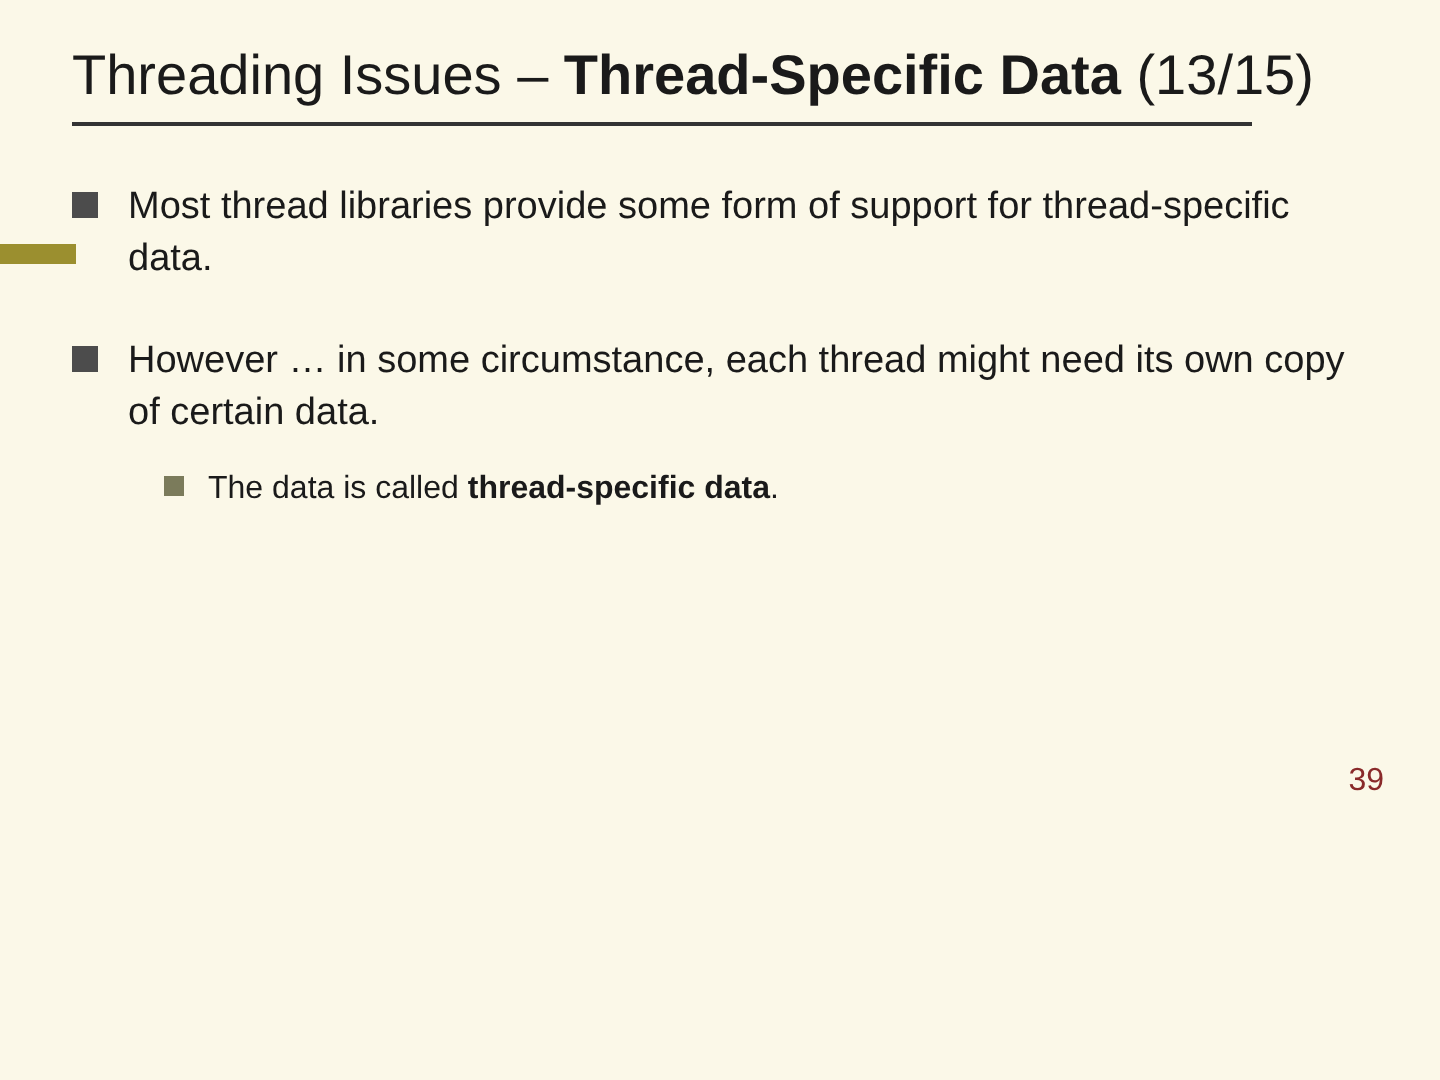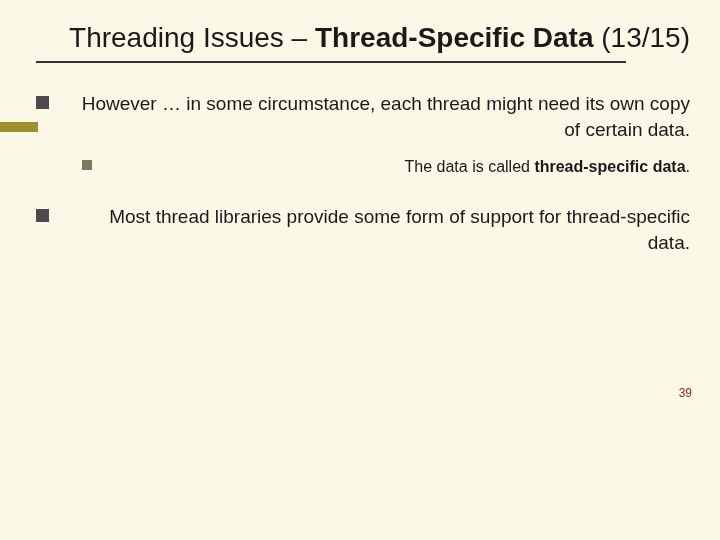--- a/index.html
+++ b/index.html
@@ -8,21 +8,20 @@
     background: #fbf8e8;
     font-family: Arial, Helvetica, sans-serif;
     color: #1a1a1a;
     position: relative;
   }
   .slide {
     width: 720px;
     height: 418px;
     position: relative;
     padding: 20px 30px 20px 36px;
-    text-align: right;
   }
   .title {
     font-size: 28px;
     line-height: 1.25;
     font-weight: 400;
     margin-bottom: 6px;
   }
   .title .bold { font-weight: 700; }
   .title-rule {
     border: none;
@@ -76,47 +75,47 @@
     top: 4px;
     width: 10px;
     height: 10px;
     background: #7b7b5b;
   }
   .b { font-weight: 700; }
   .page-num {
     position: absolute;
     right: 28px;
     bottom: 18px;
-    font-size: 12px;
+    font-size: 16px;
     color: #8a2a2a;
   }
 </style>
 </head>
 <body>
 
 <div class="slide">
 
   <h1 class="title">
     <span>Threading Issues – </span><span class="bold">Thread-Specific Data</span><span> (13/15)</span>
   </h1>
   <hr class="title-rule">
   <div class="accent"></div>
 
   <ul class="lvl1">
 
 
     <li>
+      <span>Most thread libraries provide some form of support for thread-specific data.</span>
+    </li>
+
+    <li>
       <span>However … in some circumstance, each thread might need its own copy of certain data.</span>
       <ul class="lvl2">
         <li>
           <span>The data is called </span><span class="b">thread-specific data</span><span>.</span>
         </li>
       </ul>
     </li>
 
-    <li>
-      <span>Most thread libraries provide some form of support for thread-specific data.</span>
-    </li>
-
   </ul>
 
   <div class="page-num">39</div>
 </div>
 
 </body></html>

